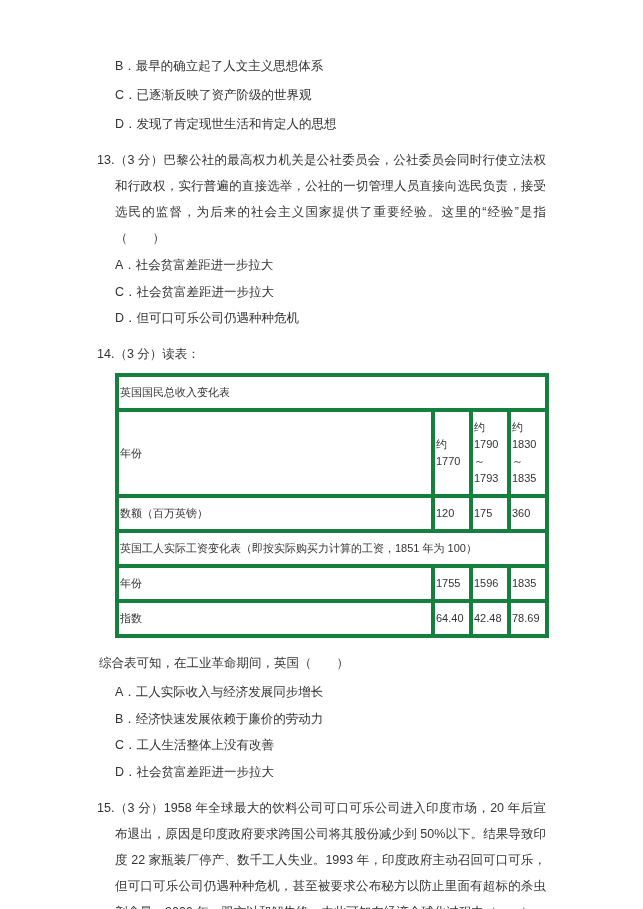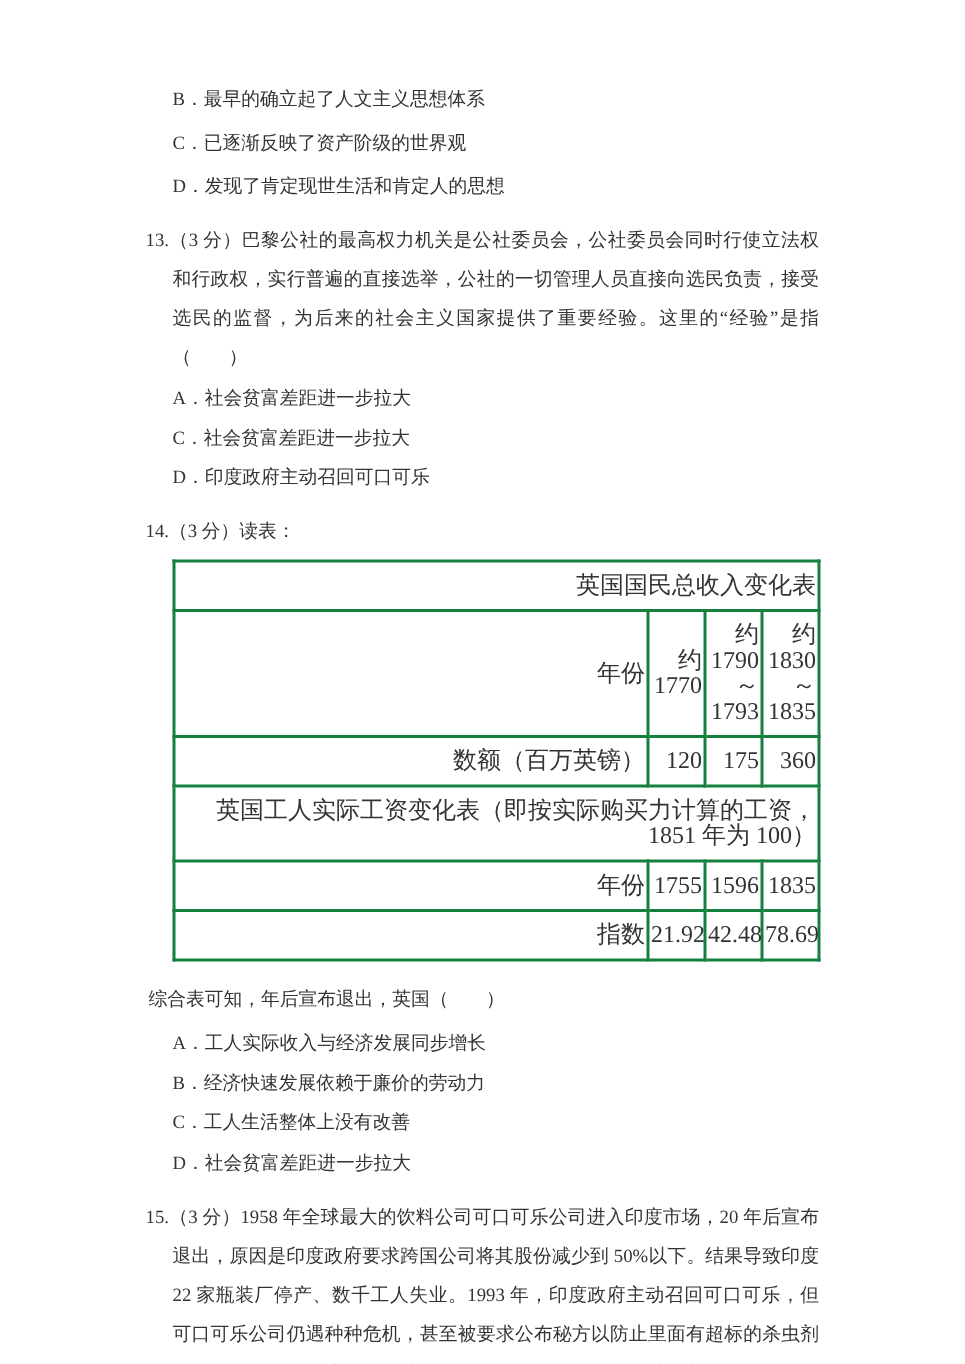--- a/index.html
+++ b/index.html
@@ -2,21 +2,21 @@
 <html><head>
 <meta charset="utf-8">
 <style>
   * { box-sizing: border-box; }
   html, body { margin: 0; padding: 0; background: #ffffff; }
   .page {
     position: relative;
     width: 643px;
     height: 909px;
     background: #ffffff;
-    font-family: Liberation Serif, serif;
+    font-family: Liberation Sans, sans-serif;
     font-size: 12.5px;
     color: #333333;
     padding: 58px 97px 20px 97px;
     overflow: hidden;
   }
   .stem {
     margin: 0 0 6px 0;
     line-height: 26px;
     text-align: justify;
     padding-left: 18px;
@@ -33,25 +33,25 @@
     margin: 2px 0 8px 2px;
     line-height: 26px;
   }
   table.data-table {
     border-collapse: collapse;
     width: 430px;
     margin: 6px 0 12px 18px;
     table-layout: fixed;
   }
   table.data-table td {
-    border: 2px solid #15803d;
-    text-align: right;
+    border: 4px solid #15803d;
+    text-align: left;
     vertical-align: middle;
     padding: 7px 1px;
-    font-size: 16px;
+    font-size: 11px;
     color: #333333;
     line-height: 17px;
   }
   td.span-row { padding: 8px 4px; }
   td.num-cell { font-size: 11px; }
   td.wrap-cell { white-space: pre-line; font-size: 11px; line-height: 16px; padding: 6px 1px; }
   col.c-label { width: 316px; }
   col.c-num { width: 38px; }
 </style>
 </head>
@@ -62,21 +62,21 @@
   <div class="options-top">
     <div class="option">B．最早的确立起了人文主义思想体系</div>
     <div class="option">C．已逐渐反映了资产阶级的世界观</div>
     <div class="option">D．发现了肯定现世生活和肯定人的思想</div>
   </div>
 
   <div class="question">
     <p class="stem">13.（3 分）巴黎公社的最高权力机关是公社委员会，公社委员会同时行使立法权和行政权，实行普遍的直接选举，公社的一切管理人员直接向选民负责，接受选民的监督，为后来的社会主义国家提供了重要经验。这里的“经验”是指（　　）</p>
     <div class="option">A．社会贫富差距进一步拉大</div>
     <div class="option">C．社会贫富差距进一步拉大</div>
-    <div class="option">D．印度政府主动召回可口可乐</div>
+    <div class="option">D．但可口可乐公司仍遇种种危机</div>
   </div>
 
   <div class="question">
     <p class="stem">14.（3 分）读表：</p>
 
     <table class="data-table">
       <colgroup>
         <col class="c-label">
           <col class="c-num">
           <col class="c-num">
@@ -107,28 +107,28 @@
         <td colspan="4" class="span-row">英国工人实际工资变化表（即按实际购买力计算的工资，1851 年为 100）</td>
       </tr>
       <tr>
         <td>年份</td>
         <td class="num-cell">1755</td>
         <td class="num-cell">1596</td>
         <td class="num-cell">1835</td>
       </tr>
       <tr>
         <td>指数</td>
-        <td class="num-cell">21.92</td>
+        <td class="num-cell">64.40</td>
         <td class="num-cell">42.48</td>
         <td class="num-cell">78.69</td>
       </tr>
     </tbody>
       </table>
 
-    <div class="conclusion">综合表可知，年后宣布退出，英国（　　）</div>
+    <div class="conclusion">综合表可知，在工业革命期间，英国（　　）</div>
     <div class="option">A．工人实际收入与经济发展同步增长</div>
     <div class="option">B．经济快速发展依赖于廉价的劳动力</div>
     <div class="option">C．工人生活整体上没有改善</div>
     <div class="option">D．社会贫富差距进一步拉大</div>
   </div>
 
   <div class="question">
     <p class="stem">15.（3 分）1958 年全球最大的饮料公司可口可乐公司进入印度市场，20 年后宣布退出，原因是印度政府要求跨国公司将其股份减少到 50%以下。结果导致印度 22 家瓶装厂停产、数千工人失业。1993 年，印度政府主动召回可口可乐，但可口可乐公司仍遇种种危机，甚至被要求公布秘方以防止里面有超标的杀虫剂含量。2006 年，双方以和解告终。由此可知在经济全球化过程中（　　）</p>
 
   </div>

